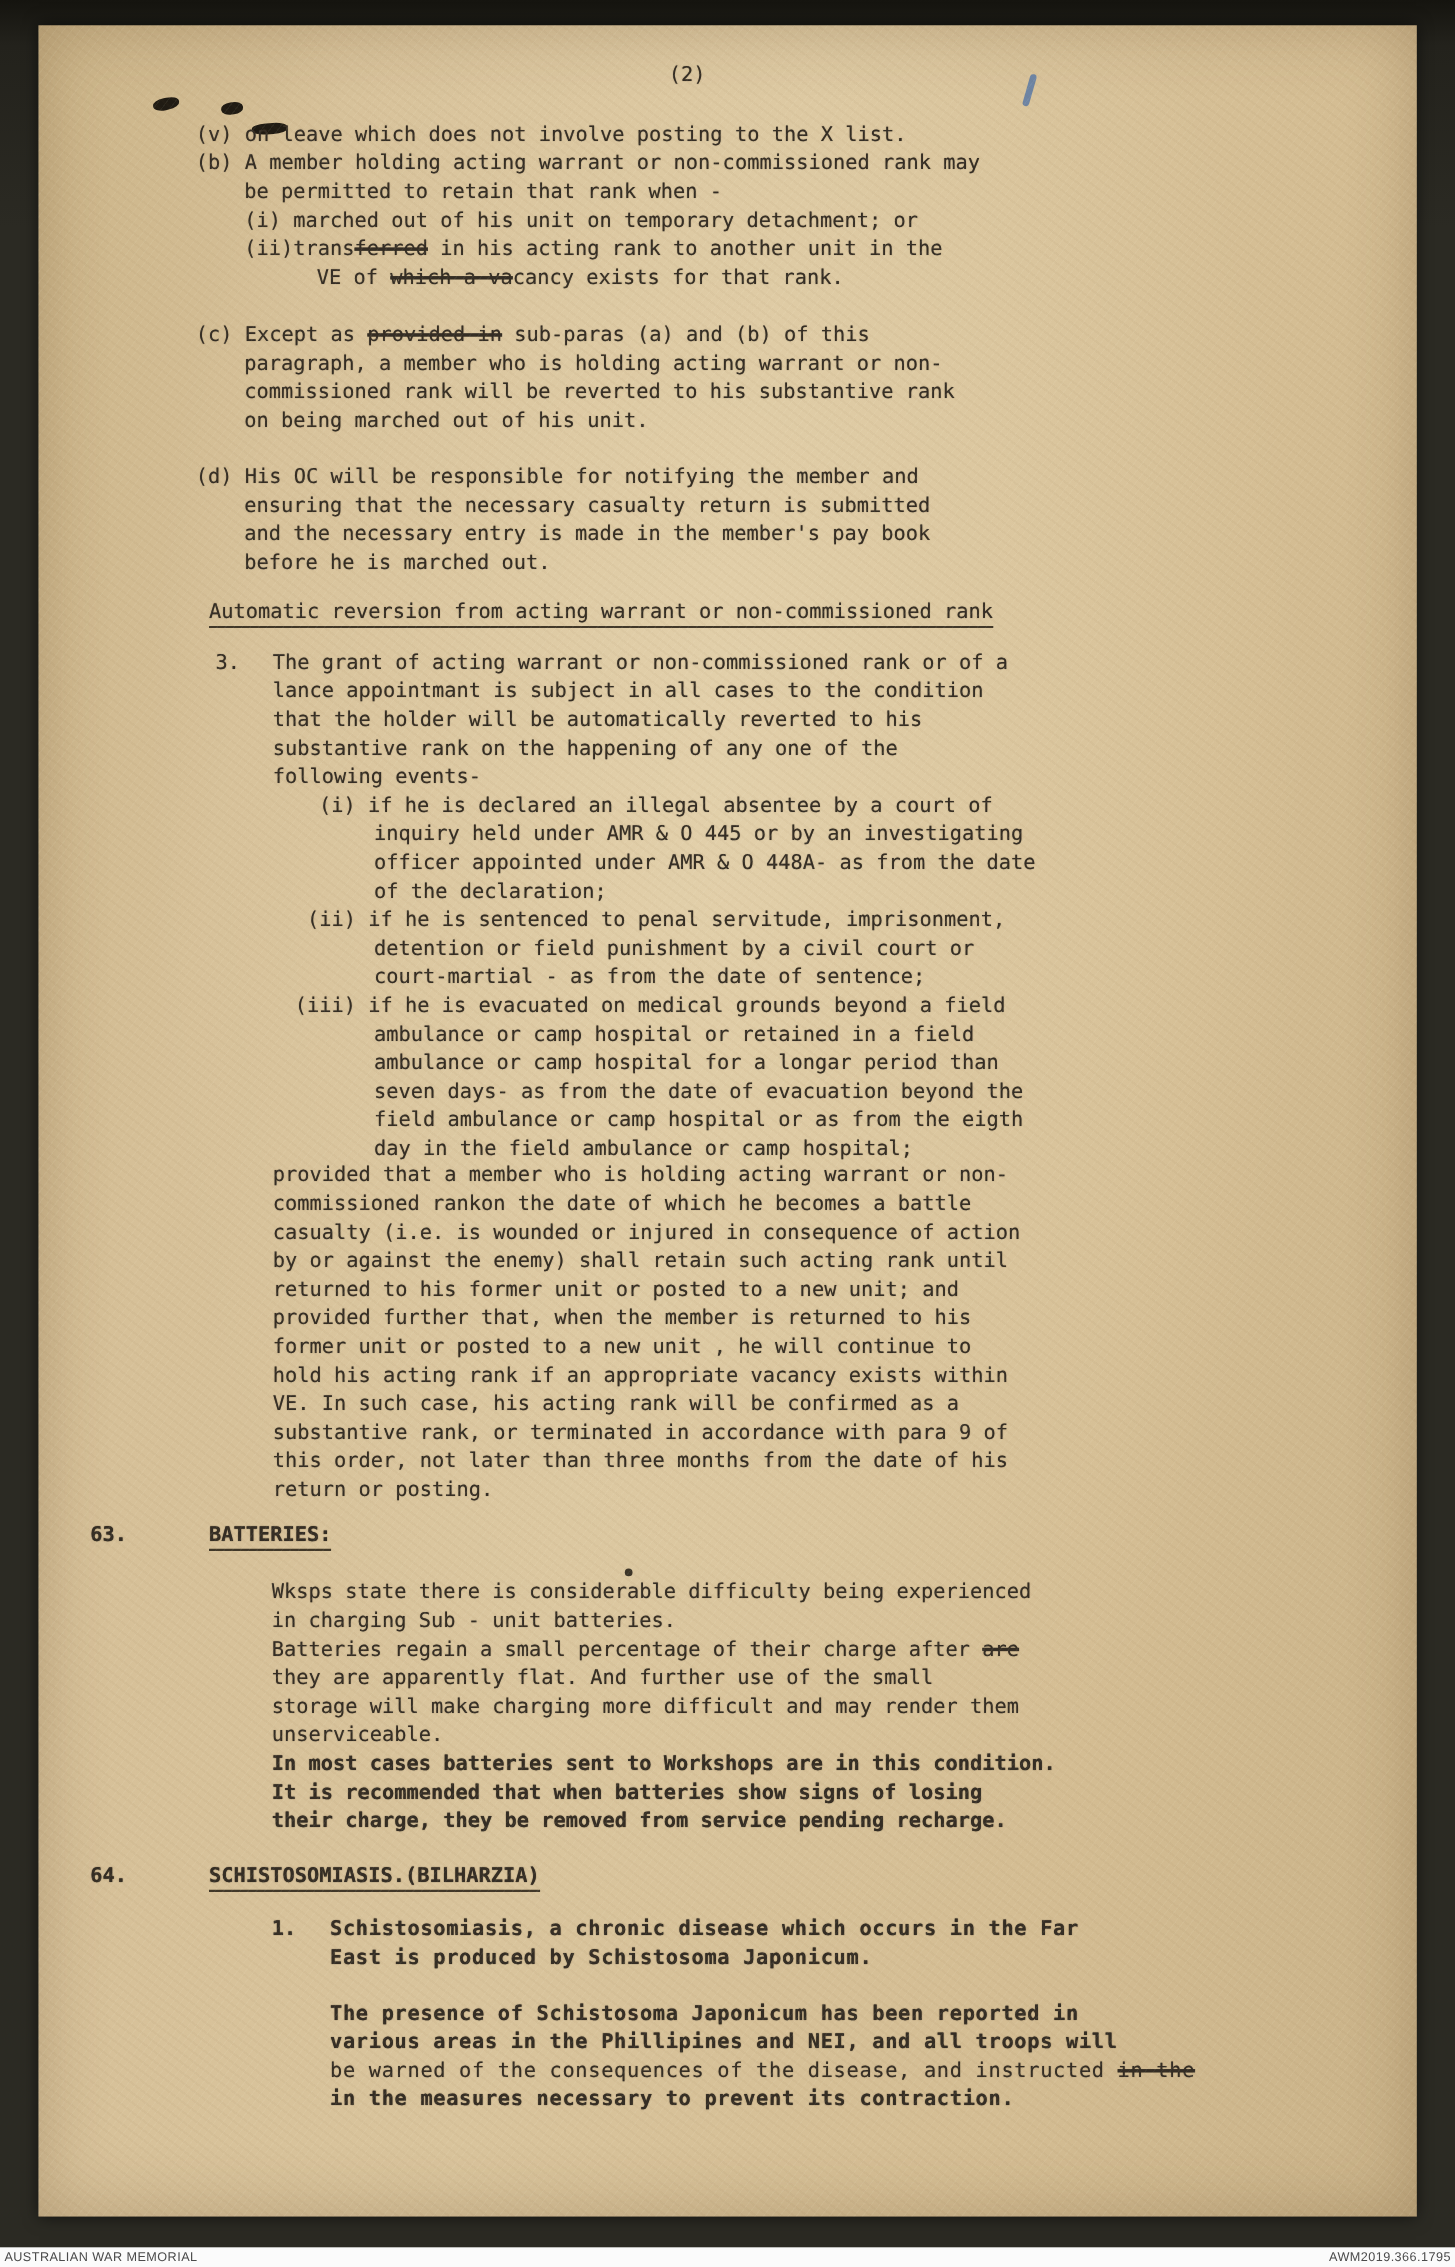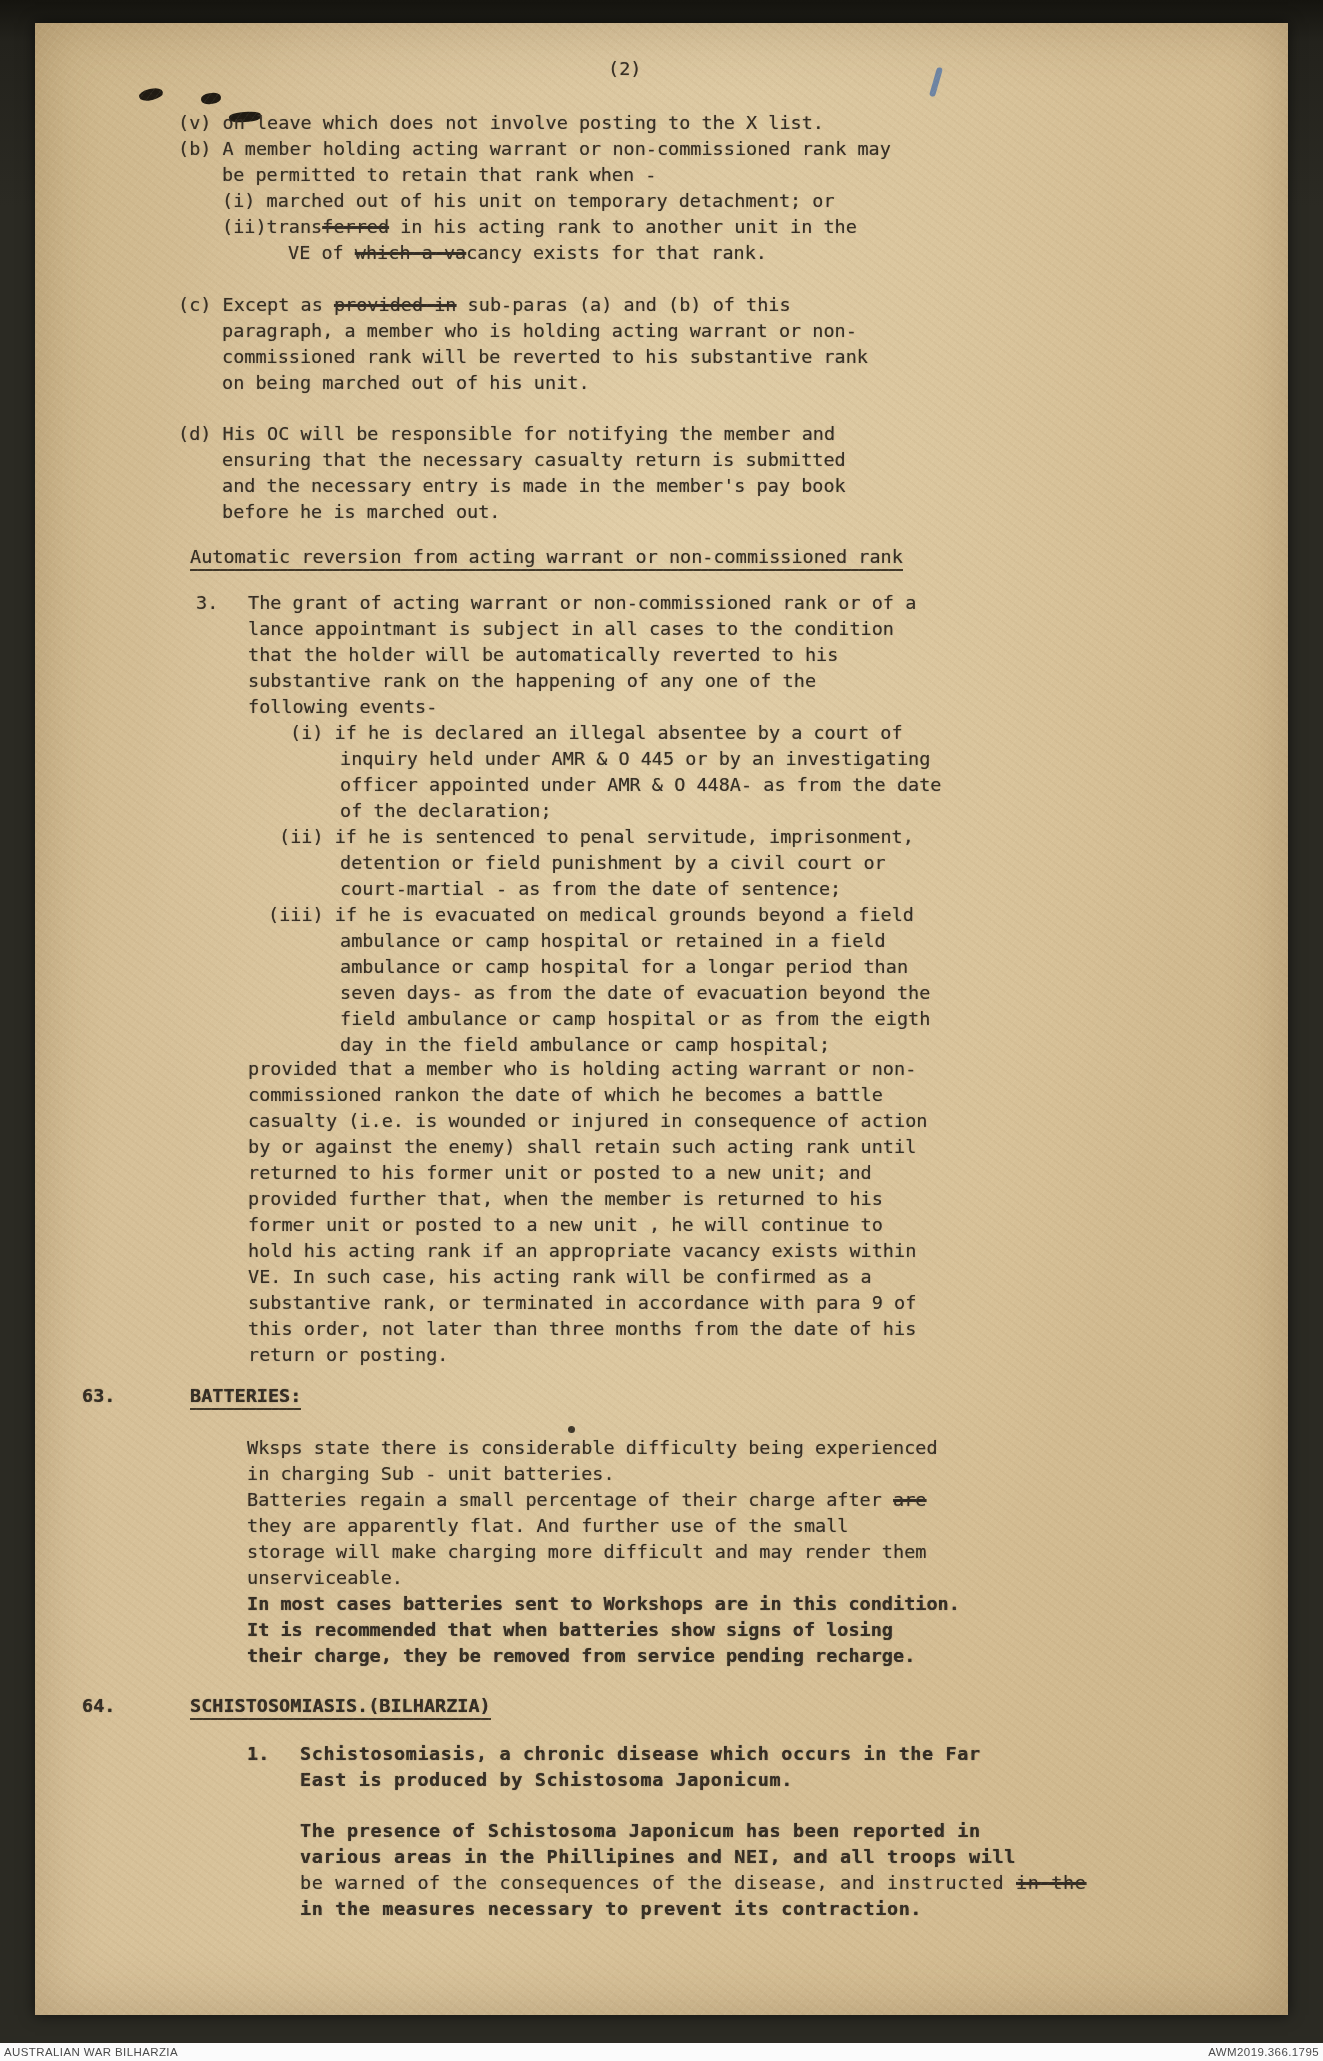--- a/index.html
+++ b/index.html
@@ -119,15 +119,15 @@
       <div class="tl b w" style="left: 265px; top: 1720px;">Schistosomiasis, a chronic disease which occurs in the Far</div>
       <div class="tl b w" style="left: 265px; top: 1746px;">East is produced by Schistosoma Japonicum.</div>
       <div class="tl b w" style="left: 265px; top: 1797px;">The presence of Schistosoma Japonicum has been reported in</div>
       <div class="tl b w" style="left: 265px; top: 1823px;">various areas in the Phillipines and NEI, and all troops will</div>
       <div class="tl w" style="left: 265px; top: 1849px;"><span class="b">be warned of the consequences of the disease, and instructed </span><span class="strike b">in the</span></div>
       <div class="tl b w" style="left: 265px; top: 1875px;">in the measures necessary to prevent its contraction.</div>
     </div>
 </div>
 
 <div class="footer">
-  <span class="fl">AUSTRALIAN WAR BILHARZIA</span>
+  <span class="fl">AUSTRALIAN WAR MEMORIAL</span>
   <span class="fr">AWM2019.366.1795</span>
 </div>
 
 </body></html>

